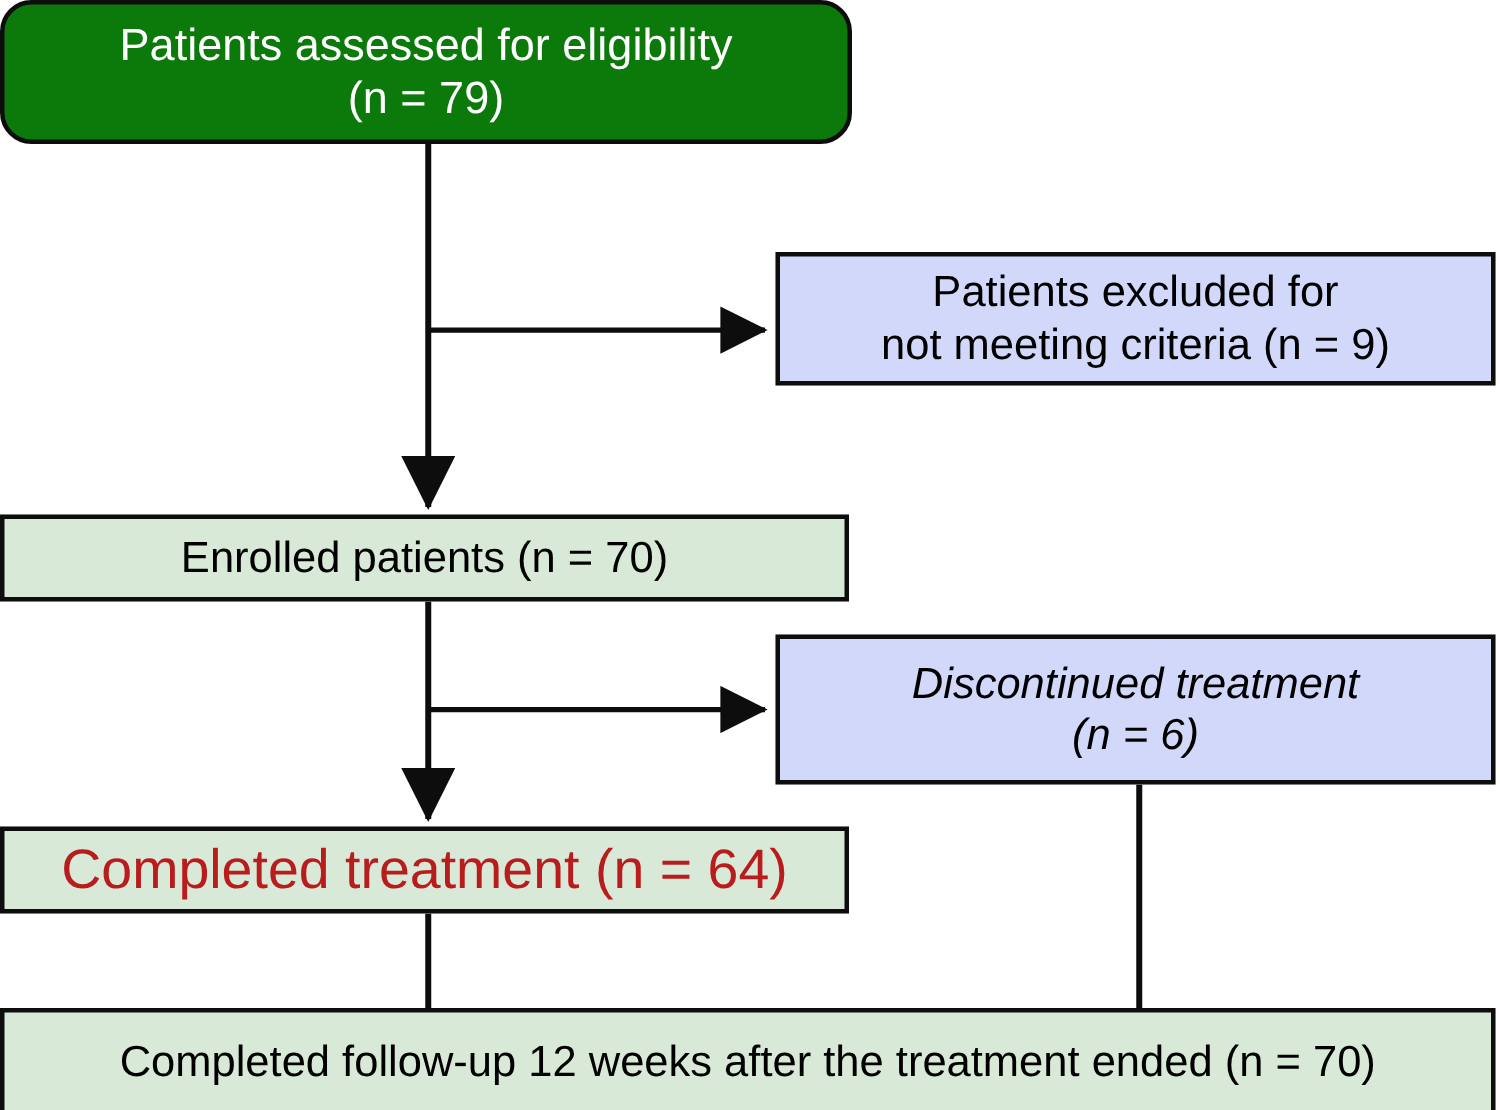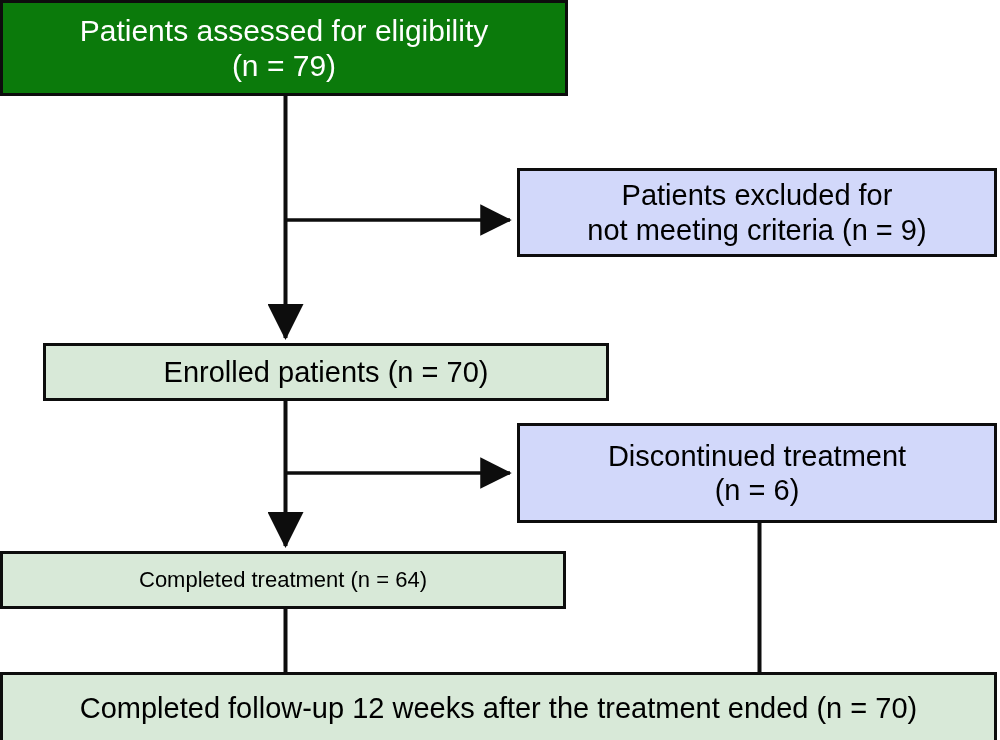--- a/index.html
+++ b/index.html
@@ -35,45 +35,46 @@
     box-sizing: border-box;
     white-space: pre-line;
   }
   
   #node-assessed {
     left: 0px;   top: 0px;   width: 568px; height: 96px;
     background: #0b7a0b;
     color: #ffffff;
     font-size: 30px;
     border-top-width: 3px;
+    border-radius: 21px;
   }
   #node-excluded {
     left: 517px; top: 168px; width: 480px; height: 89px;
     background: #d2d8fa;
     color: #000000;
     font-size: 29px;
   }
   #node-enrolled {
     left: 0px;   top: 343px; width: 566px; height: 58px;
     background: #d8e9d8;
     color: #000000;
     font-size: 29px;
-    margin-left: 43px;
   }
   #node-discontinued {
     left: 517px; top: 423px; width: 480px; height: 100px;
     background: #d2d8fa;
     color: #000000;
     font-size: 29px;
+    font-style: italic;
   }
   #node-completed-tx {
     left: 0px;   top: 551px; width: 566px; height: 58px;
     background: #d8e9d8;
-    color: #000000;
-    font-size: 22px;
+    color: #b91c1c;
+    font-size: 37px;
   }
   #node-followup {
     left: 0px;   top: 672px; width: 997px; height: 72px;
     background: #d8e9d8;
     color: #000000;
     font-size: 29px;
   }
   
   #edges {
     position: absolute;

